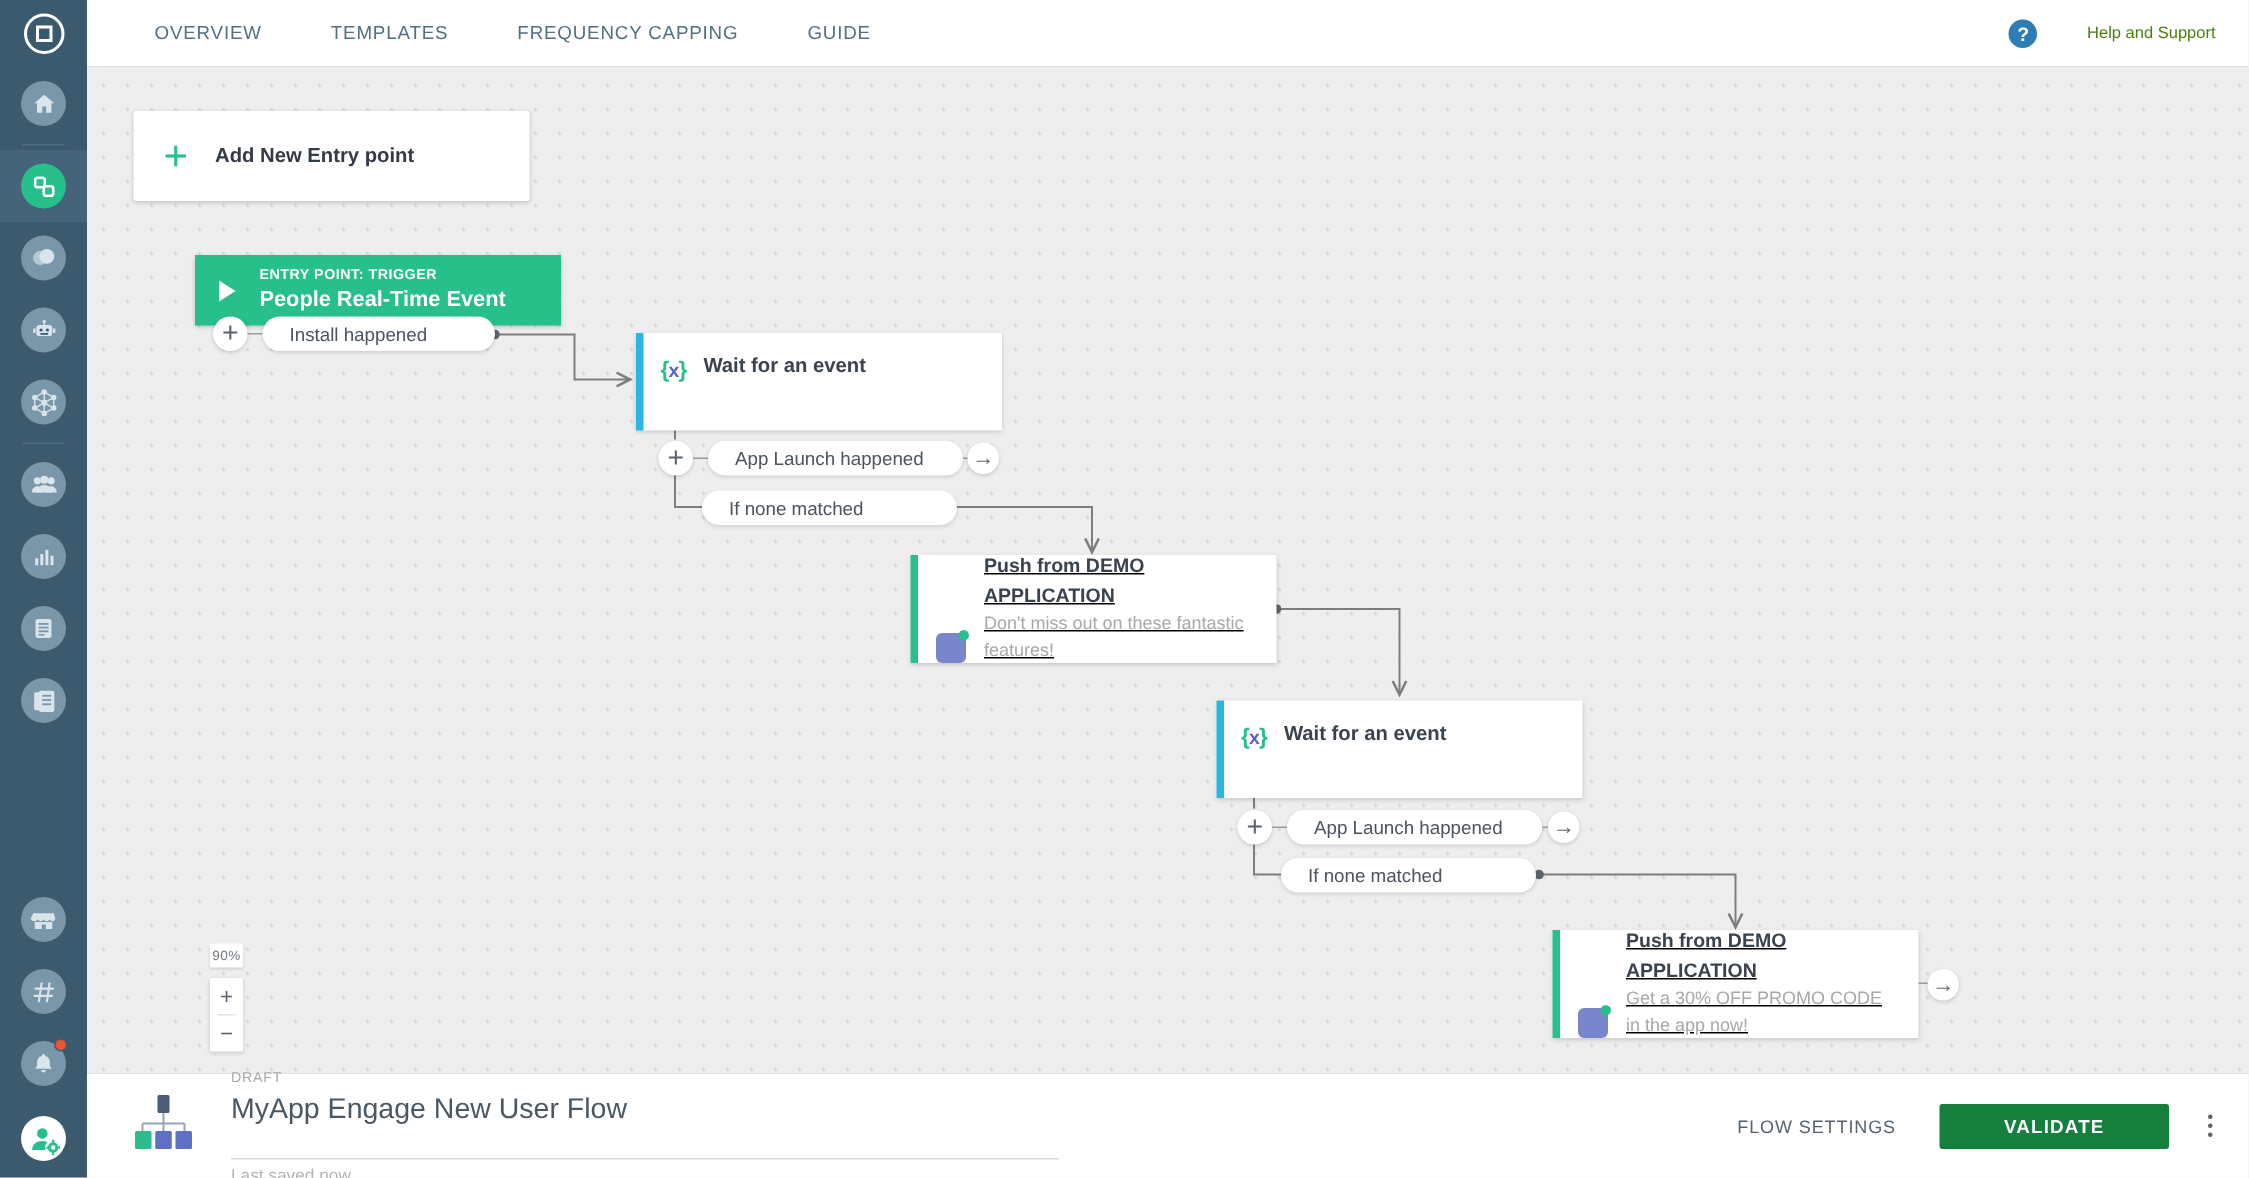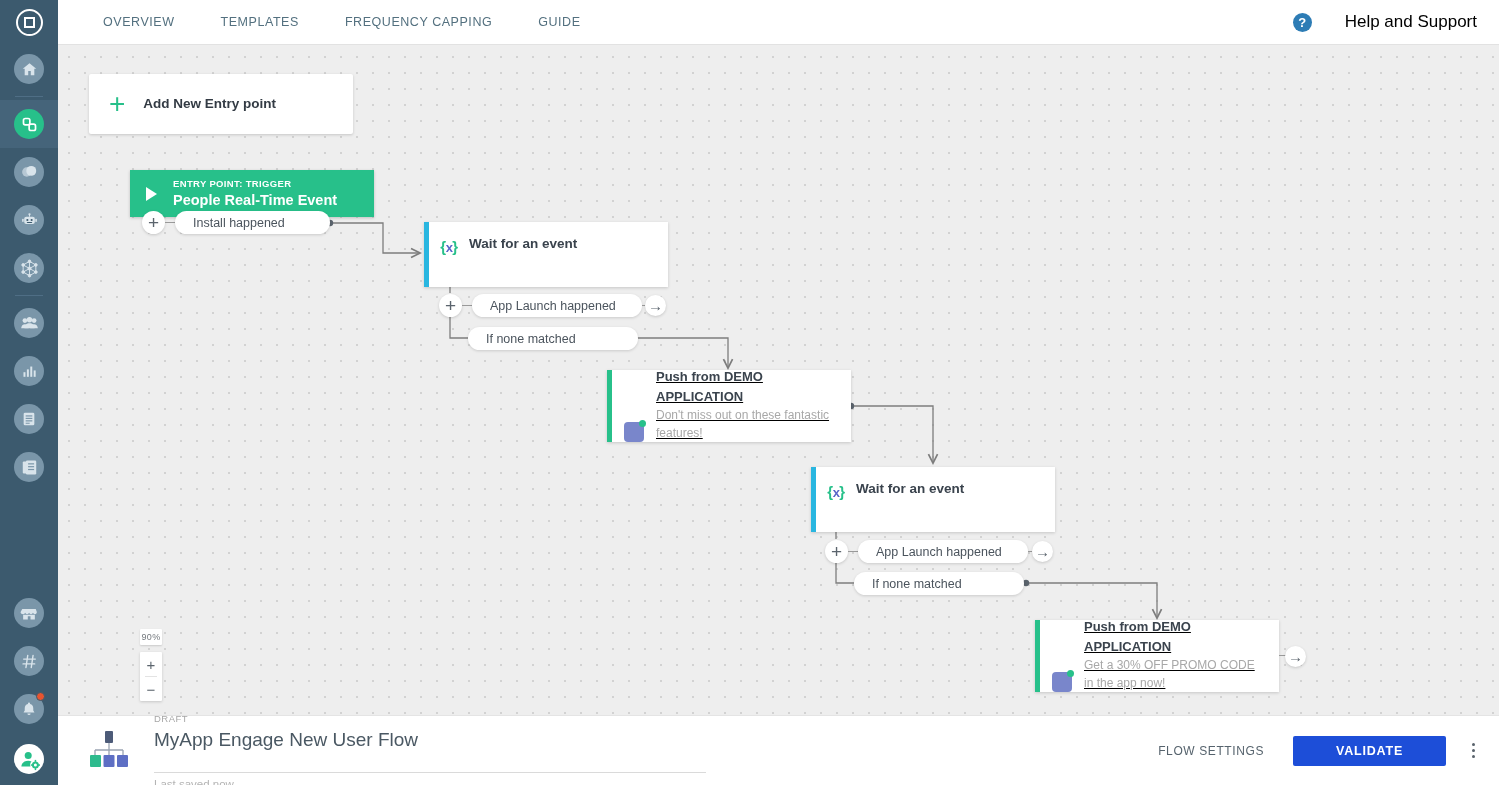--- a/index.html
+++ b/index.html
@@ -86,21 +86,21 @@
     display: flex; align-items: center; gap: 9px;
     cursor: pointer;
   }
   .help-icon {
     width: 19px; height: 19px; border-radius: 50%;
     background: #2d7cb5; color: #ffffff;
     font-size: 13px; font-weight: bold;
     display: flex; align-items: center; justify-content: center;
     line-height: 1;
   }
-  .help-label { font-size: 17px; color: #000000; padding-left: 24px; }
+  .help-label { font-size: 11px; color: #4d7c0f; padding-left: 24px; }
 
   
   #canvas {
     position: absolute; left: 58px; top: 45px;
     width: 1441px; height: 670px;
     background-color: #eeeeee;
     background-image: radial-gradient(circle, #d2d2d2 1px, transparent 1.1px);
     background-size: 16px 16px;
     background-position: 3px 4px;
     overflow: hidden;
@@ -219,21 +219,21 @@
     border-bottom: 1px solid #dadada; padding-bottom: 18px;
     outline: none; cursor: text;
   }
   .bb-saved { font-size: 11.5px; color: #b4b4b4; margin-top: 5px; }
   .bb-right { margin-left: auto; display: flex; align-items: center; margin-right: 24px; }
   .bb-settings {
     font-size: 12px; letter-spacing: .6px; color: #56636d;
     cursor: pointer; margin-right: 29px;
   }
   .bb-validate {
-    width: 153px; height: 30px; background: #1d4ed8;
+    width: 153px; height: 30px; background: #15803d;
     color: #ffffff; font-size: 12.5px; letter-spacing: .8px; font-weight: bold;
     display: flex; align-items: center; justify-content: center;
     cursor: pointer; border-radius: 2px;
   }
   .bb-kebab {
     margin-left: 26px; cursor: pointer;
     display: flex; flex-direction: column; gap: 3px; align-items: center;
   }
   .bb-kebab span { width: 3px; height: 3px; border-radius: 50%; background: #58626b; display: block; }
 </style>

